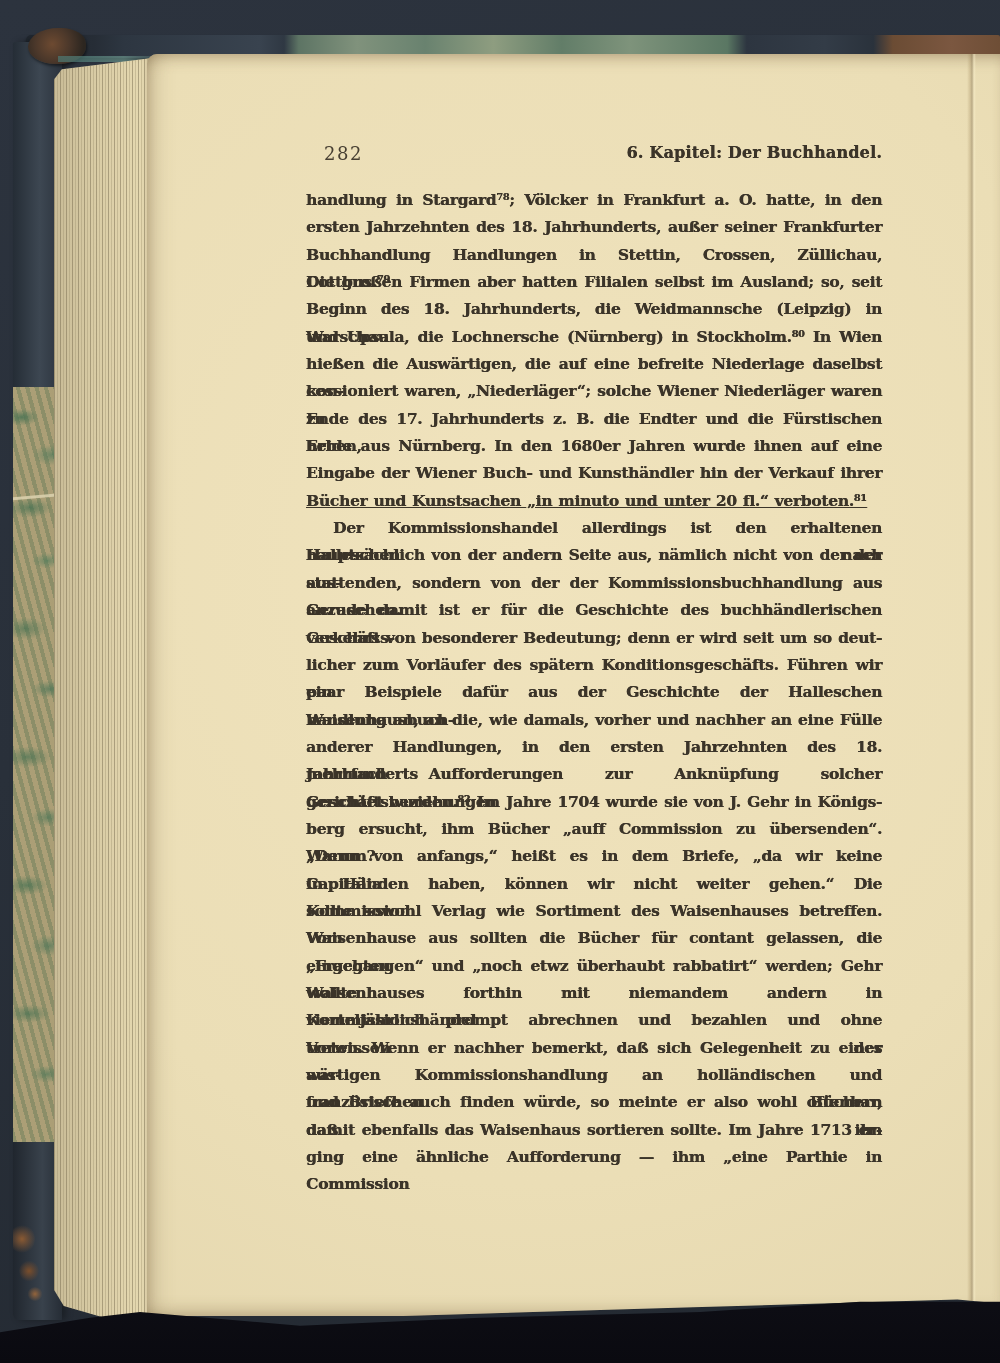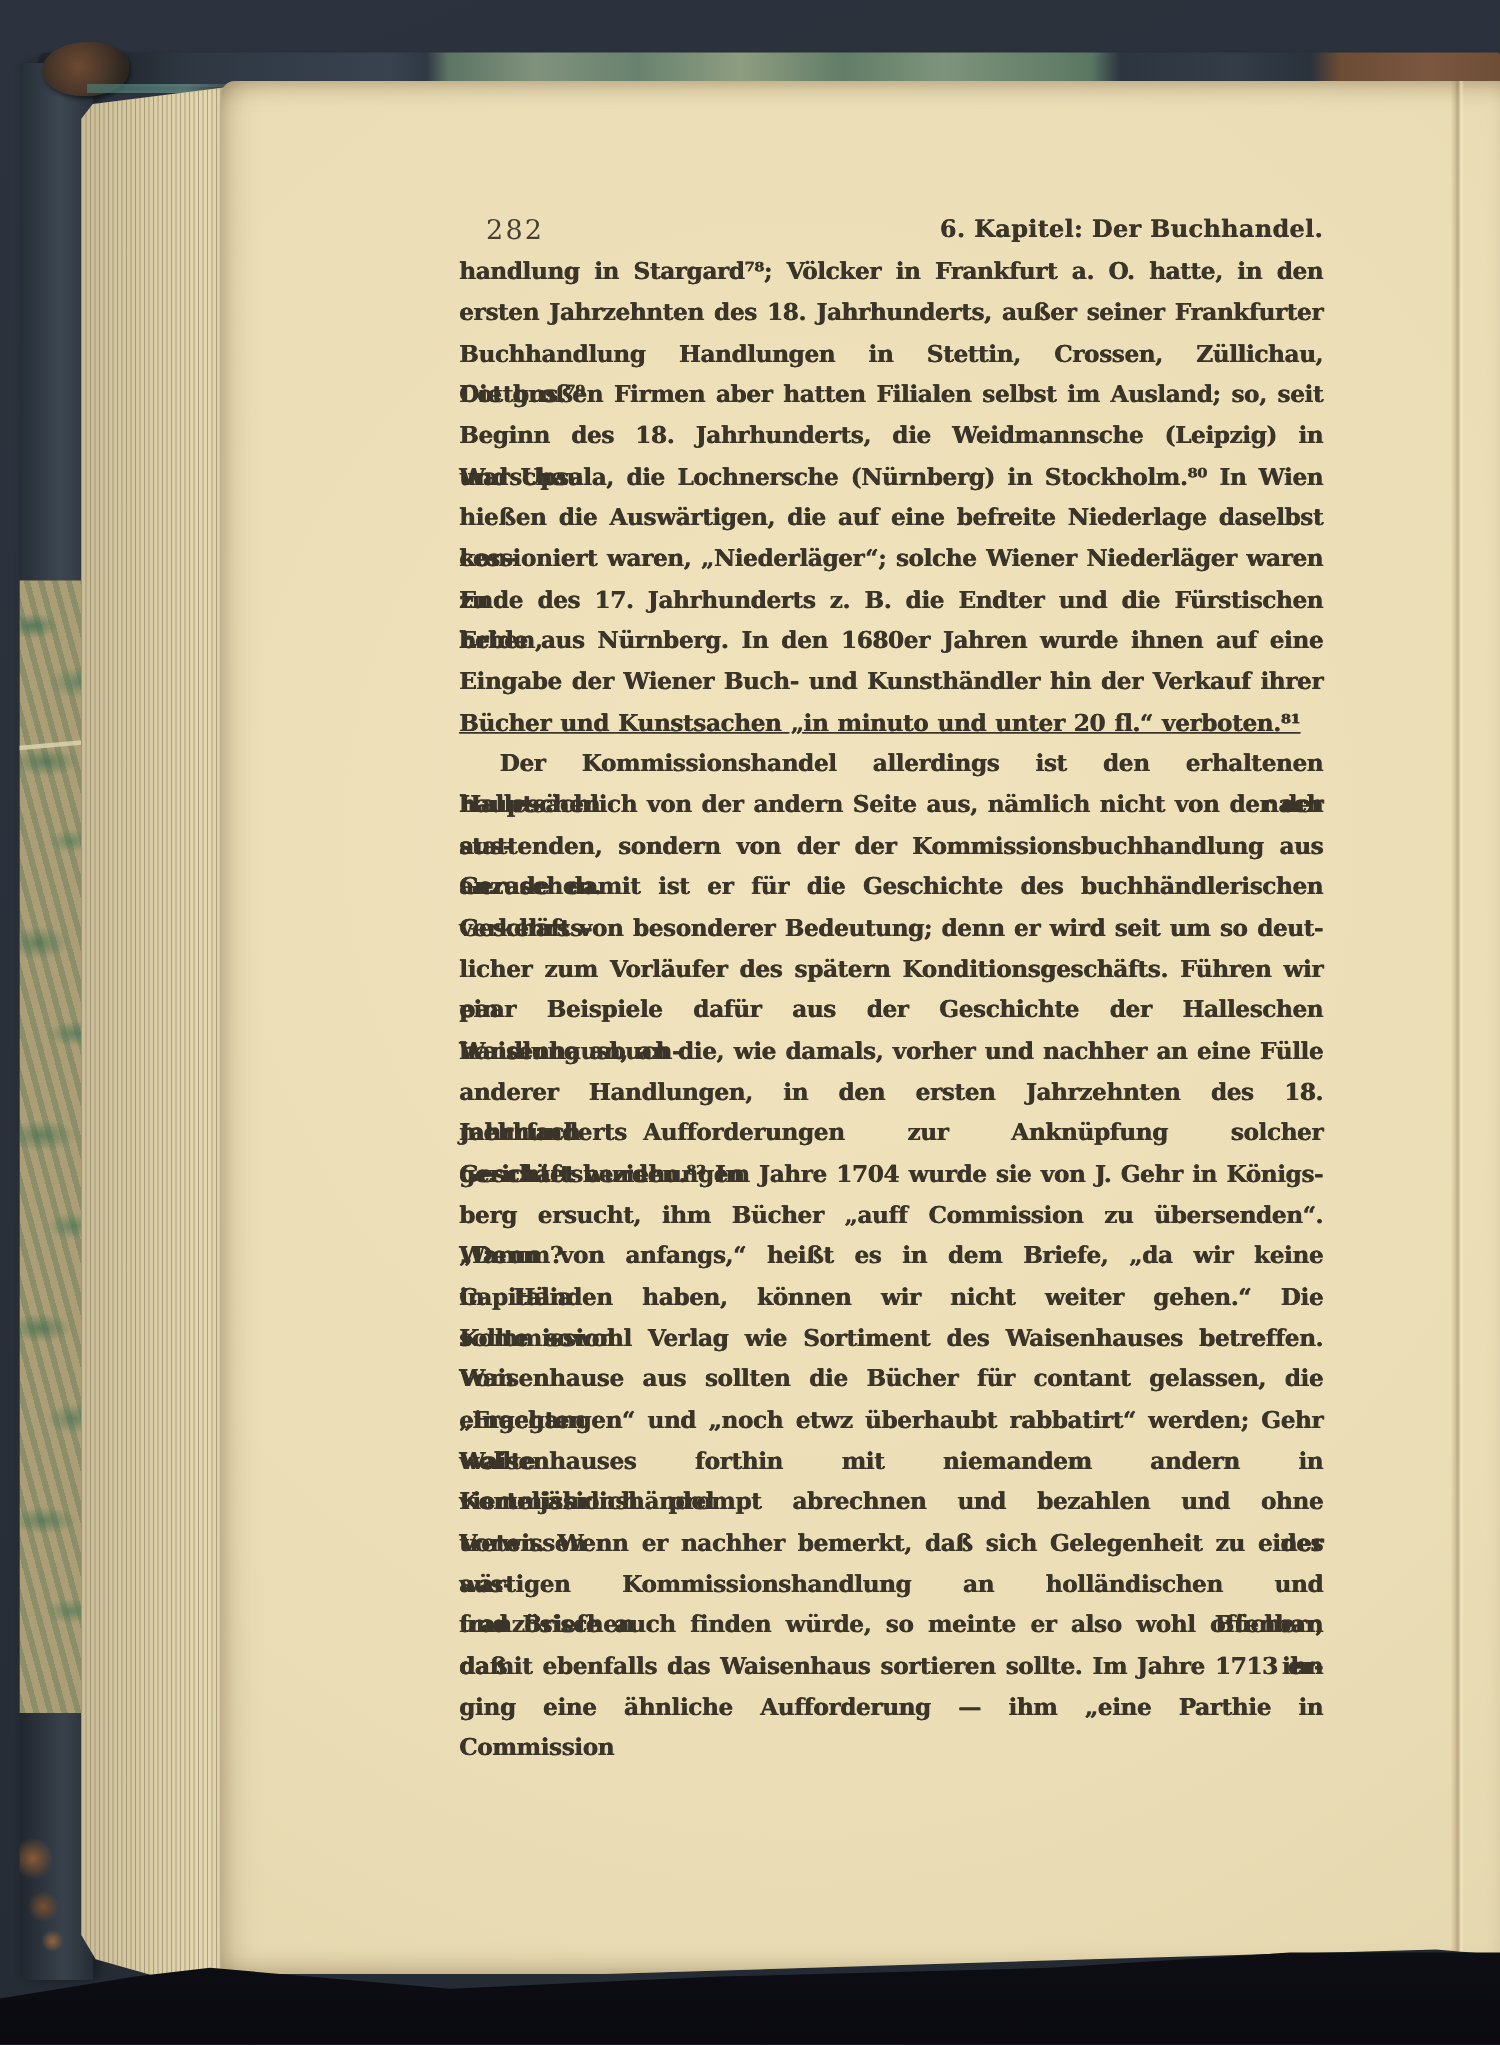--- a/index.html
+++ b/index.html
@@ -77,21 +77,21 @@
     background:linear-gradient(180deg,#0e0e15 0%,#0a0a10 100%);
     clip-path:polygon(0 58%, 9% 38%, 14% 30%, 30% 49%, 48% 38%, 70% 30%, 86% 16%, 100% 16%, 100% 100%, 0 100%);}
   
   .text-col{position:absolute;left:306px;top:143px;width:576px;z-index:5;
     color:#3b3429;font-weight:700;}
   .header-row{position:relative;height:24px;}
   .page-num{position:absolute;left:0;top:0;font-size:18px;font-weight:400;
     letter-spacing:1.5px;color:#473f32;margin-left:18px;}
   .running-title{width:100%;text-align:right;font-size:16px;letter-spacing:.2px;
     text-shadow:.3px 0 0 currentColor;}
-  .body-text{}
+  .body-text{margin-top:19px;}
   .bline{height:27.35px;line-height:27.35px;font-size:15.5px;letter-spacing:-.3px;
     text-align:justify;text-align-last:justify;text-shadow:.35px 0 0 currentColor;
     word-spacing:1px;}
   .bline.pe{text-align-last:auto;text-decoration:underline;}
   .bline.ind{text-indent:27px;}
 </style>
 </head>
 <body>
 
 <div class="scene">

